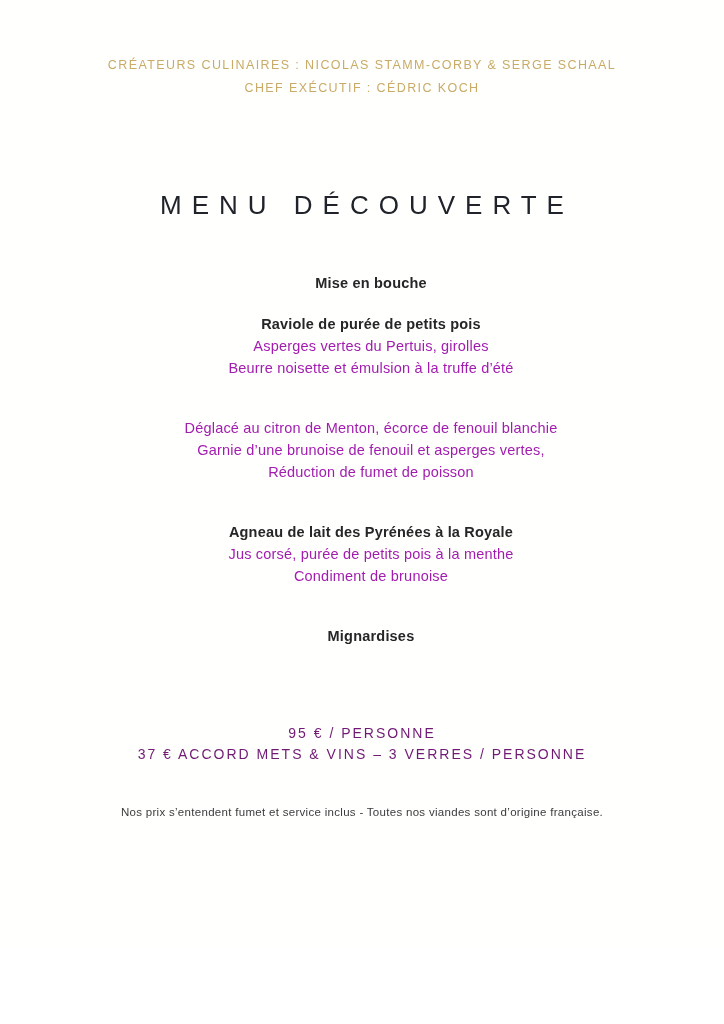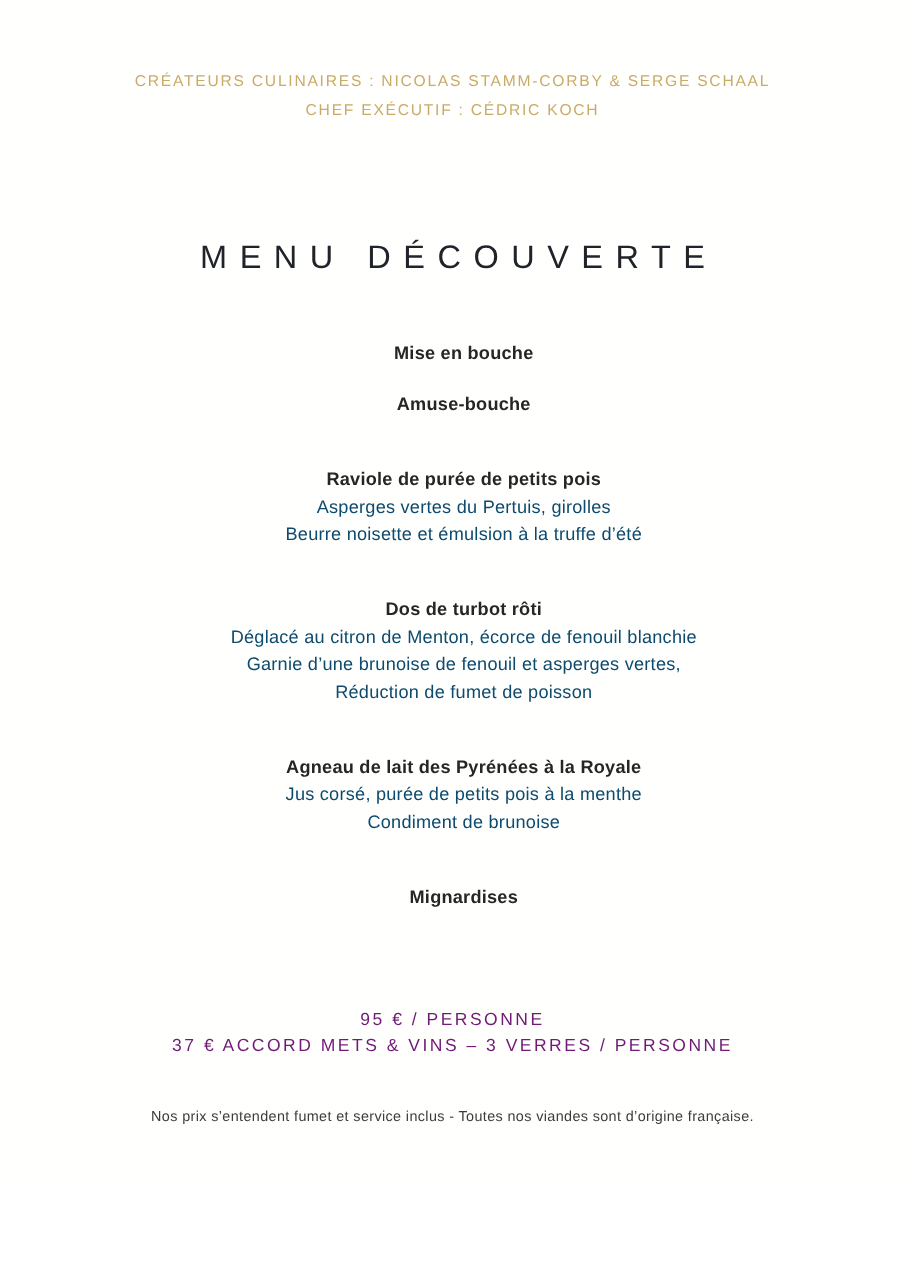--- a/index.html
+++ b/index.html
@@ -57,21 +57,21 @@
     line-height: 22px;
     font-weight: 700;
     color: #262626;
     letter-spacing: 0.2px;
   }
   .course-line {
     margin: 0;
     font-size: 14.5px;
     line-height: 22px;
     font-weight: 400;
-    color: #0c4a6e;
+    color: #a21caf;
     letter-spacing: 0.2px;
   }
 
   
   .pricing {
     margin-top: 76px;
     text-align: center;
     color: #701a75;
     font-size: 14px;
     line-height: 21px;
@@ -101,32 +101,28 @@
   </header>
 
   <h1 class="menu-title">MENU DÉCOUVERTE</h1>
 
   <main class="courses">
 
     <section class="course">
       <h2 class="course-name">Mise en bouche</h2>
     </section>
 
-    <section class="course">
-      <h2 class="course-name">Amuse-bouche</h2>
-    </section>
 
     <section class="course">
       <h2 class="course-name">Raviole de purée de petits pois</h2>
       <p class="course-line">Asperges vertes du Pertuis, girolles</p>
       <p class="course-line">Beurre noisette et émulsion à la truffe d’été</p>
     </section>
 
     <section class="course">
-      <h2 class="course-name">Dos de turbot rôti</h2>
       <p class="course-line">Déglacé au citron de Menton, écorce de fenouil blanchie</p>
       <p class="course-line">Garnie d’une brunoise de fenouil et asperges vertes,</p>
       <p class="course-line">Réduction de fumet de poisson</p>
     </section>
 
     <section class="course">
       <h2 class="course-name">Agneau de lait des Pyrénées à la Royale</h2>
       <p class="course-line">Jus corsé, purée de petits pois à la menthe</p>
       <p class="course-line">Condiment de brunoise</p>
     </section>

